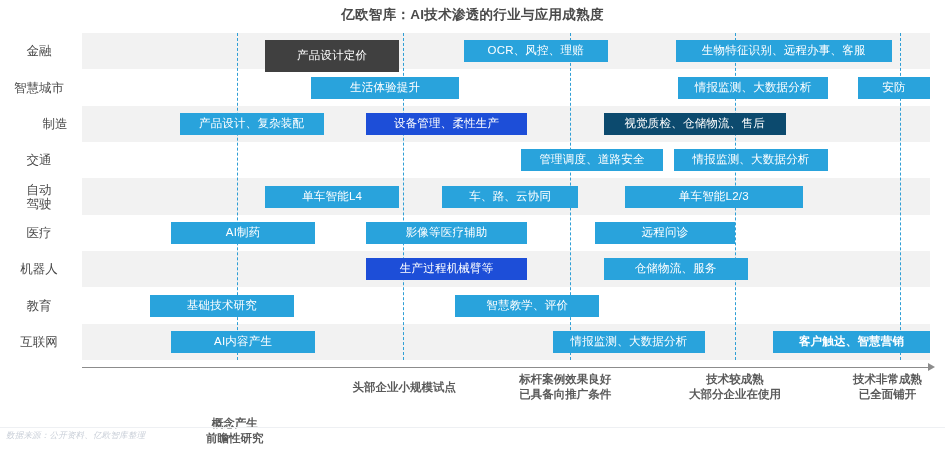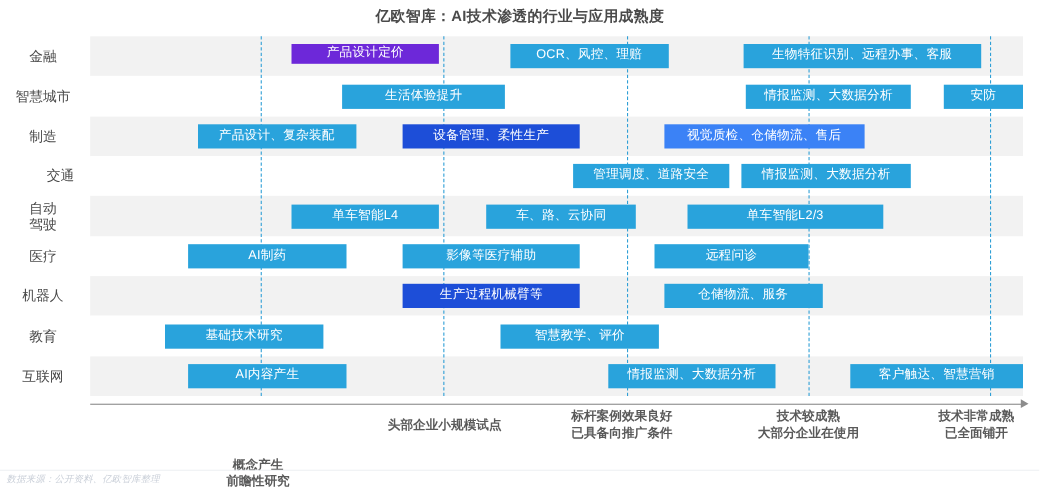--- a/index.html
+++ b/index.html
@@ -143,24 +143,24 @@
 
   <div class="chart-title">亿欧智库：AI技术渗透的行业与应用成熟度</div>
 
   <div id="ylabels">
       <div class="ylabel" style="top: 11.1667px;">
         <span>金融</span>
       </div>
       <div class="ylabel" style="top: 47.5px;">
         <span>智慧城市</span>
       </div>
-      <div class="ylabel" style="top: 83.8333px;">
+      <div class="ylabel" style="top: 83.8333px; padding-left: 16px;">
         <span>制造</span>
       </div>
-      <div class="ylabel" style="top: 120.167px; padding-left: 16px;">
+      <div class="ylabel" style="top: 120.167px;">
         <span>交通</span>
       </div>
       <div class="ylabel" style="top: 149.5px;">
         <span>自动</span>
         <span>驾驶</span>
       </div>
       <div class="ylabel" style="top: 192.833px;">
         <span>医疗</span>
       </div>
       <div class="ylabel" style="top: 229.167px;">
@@ -182,44 +182,44 @@
       <div class="row row-band" style="top: 145.333px; height: 36.3333px;"></div>
       <div class="row row-white" style="top: 181.667px; height: 36.3333px;"></div>
       <div class="row row-band" style="top: 218px; height: 36.3333px;"></div>
       <div class="row row-white" style="top: 254.333px; height: 36.3333px;"></div>
       <div class="row row-band" style="top: 290.667px; height: 36.3333px;"></div>
       <div class="gridline" style="left: 18.3%;"></div>
       <div class="gridline" style="left: 37.9%;"></div>
       <div class="gridline" style="left: 57.5%;"></div>
       <div class="gridline" style="left: 77%;"></div>
       <div class="gridline" style="left: 96.5%;"></div>
-      <div class="bar" style="left: 21.6%; width: 15.8%; top: 7.16667px; height: 18px; background: #6d28d9;">产品设计定价</div>
+      <div class="bar" style="left: 21.6%; width: 15.8%; top: 7.16667px; height: 32px; background: #404040;">产品设计定价</div>
       <div class="bar" style="left: 45%; width: 17%; top: 7.16667px; height: 22px; background: rgb(41, 163, 220);">OCR、风控、理赔</div>
       <div class="bar" style="left: 70%; width: 25.5%; top: 7.16667px; height: 22px; background: rgb(41, 163, 220);">生物特征识别、远程办事、客服</div>
       <div class="bar" style="left: 27%; width: 17.5%; top: 43.5px; height: 22px; background: rgb(41, 163, 220);">生活体验提升</div>
       <div class="bar" style="left: 70.3%; width: 17.7%; top: 43.5px; height: 22px; background: rgb(41, 163, 220);">情报监测、大数据分析</div>
       <div class="bar" style="left: 91.5%; width: 8.5%; top: 43.5px; height: 22px; background: rgb(41, 163, 220);">安防</div>
       <div class="bar" style="left: 11.5%; width: 17%; top: 79.8333px; height: 22px; background: rgb(41, 163, 220);">产品设计、复杂装配</div>
       <div class="bar" style="left: 33.5%; width: 19%; top: 79.8333px; height: 22px; background: #1d4ed8;">设备管理、柔性生产</div>
-      <div class="bar" style="left: 61.5%; width: 21.5%; top: 79.8333px; height: 22px; background: #3b82f6;">视觉质检、仓储物流、售后</div>
+      <div class="bar" style="left: 61.5%; width: 21.5%; top: 79.8333px; height: 22px; background: #0c4a6e;">视觉质检、仓储物流、售后</div>
       <div class="bar" style="left: 51.8%; width: 16.7%; top: 116.167px; height: 22px; background: rgb(41, 163, 220);">管理调度、道路安全</div>
       <div class="bar" style="left: 69.8%; width: 18.2%; top: 116.167px; height: 22px; background: rgb(41, 163, 220);">情报监测、大数据分析</div>
       <div class="bar" style="left: 21.6%; width: 15.8%; top: 152.5px; height: 22px; background: rgb(41, 163, 220);">单车智能L4</div>
       <div class="bar" style="left: 42.5%; width: 16%; top: 152.5px; height: 22px; background: rgb(41, 163, 220);">车、路、云协同</div>
       <div class="bar" style="left: 64%; width: 21%; top: 152.5px; height: 22px; background: rgb(41, 163, 220);">单车智能L2/3</div>
       <div class="bar" style="left: 10.5%; width: 17%; top: 188.833px; height: 22px; background: rgb(41, 163, 220);">AI制药</div>
       <div class="bar" style="left: 33.5%; width: 19%; top: 188.833px; height: 22px; background: rgb(41, 163, 220);">影像等医疗辅助</div>
       <div class="bar" style="left: 60.5%; width: 16.5%; top: 188.833px; height: 22px; background: rgb(41, 163, 220);">远程问诊</div>
       <div class="bar" style="left: 33.5%; width: 19%; top: 225.167px; height: 22px; background: #1d4ed8;">生产过程机械臂等</div>
       <div class="bar" style="left: 61.5%; width: 17%; top: 225.167px; height: 22px; background: rgb(41, 163, 220);">仓储物流、服务</div>
       <div class="bar" style="left: 8%; width: 17%; top: 261.5px; height: 22px; background: rgb(41, 163, 220);">基础技术研究</div>
       <div class="bar" style="left: 44%; width: 17%; top: 261.5px; height: 22px; background: rgb(41, 163, 220);">智慧教学、评价</div>
       <div class="bar" style="left: 10.5%; width: 17%; top: 297.833px; height: 22px; background: rgb(41, 163, 220);">AI内容产生</div>
       <div class="bar" style="left: 55.5%; width: 18%; top: 297.833px; height: 22px; background: rgb(41, 163, 220);">情报监测、大数据分析</div>
-      <div class="bar" style="left: 81.5%; width: 18.5%; top: 297.833px; height: 22px; background: rgb(41, 163, 220);">客户触达、智慧营销</div>
+      <div class="bar" style="left: 81.5%; width: 18.5%; top: 297.833px; height: 22px; background: rgb(41, 163, 220); font-weight: bold;">客户触达、智慧营销</div>
     </div>
 
   <div id="axis-line"></div>
   <div id="axis-arrow"></div>
 
   <div id="xlabels">
       <div class="xlabel" style="left: calc(18% - 80px); width: 160px; margin-top: 44px;">
         <span>概念产生</span>
         <span>前瞻性研究</span>
       </div>

